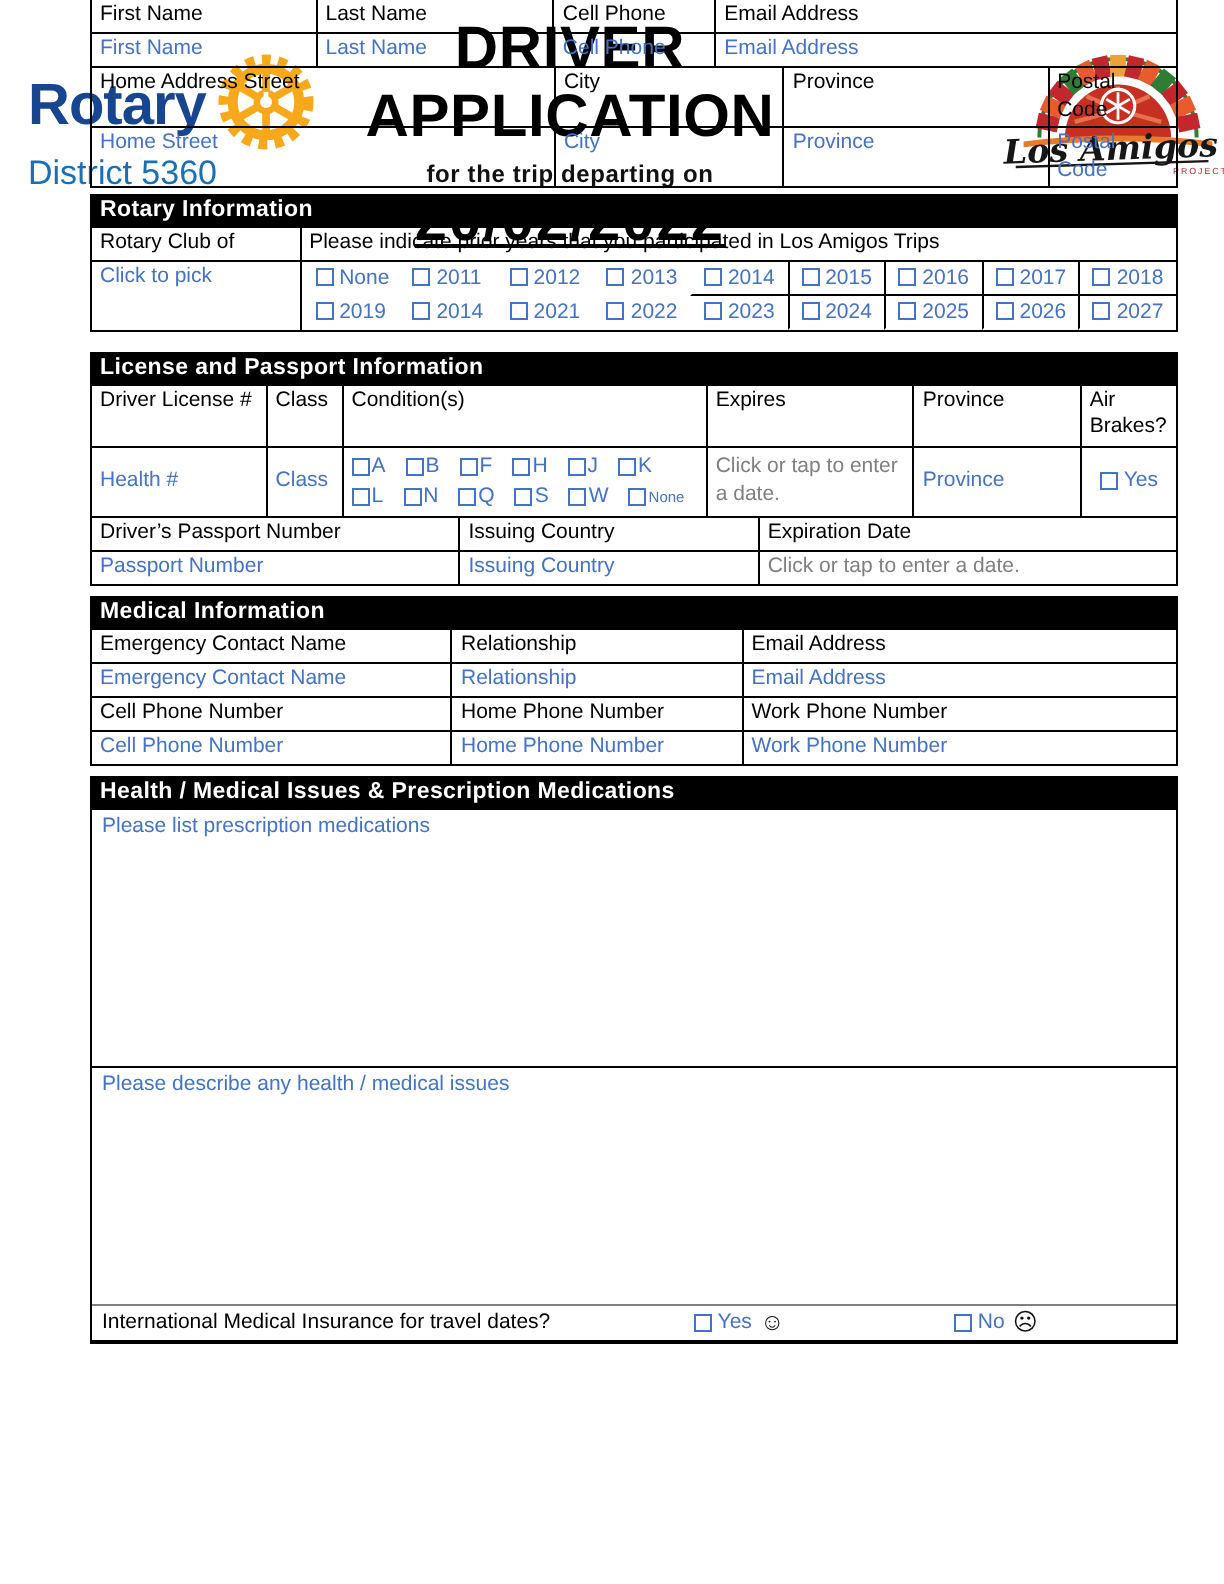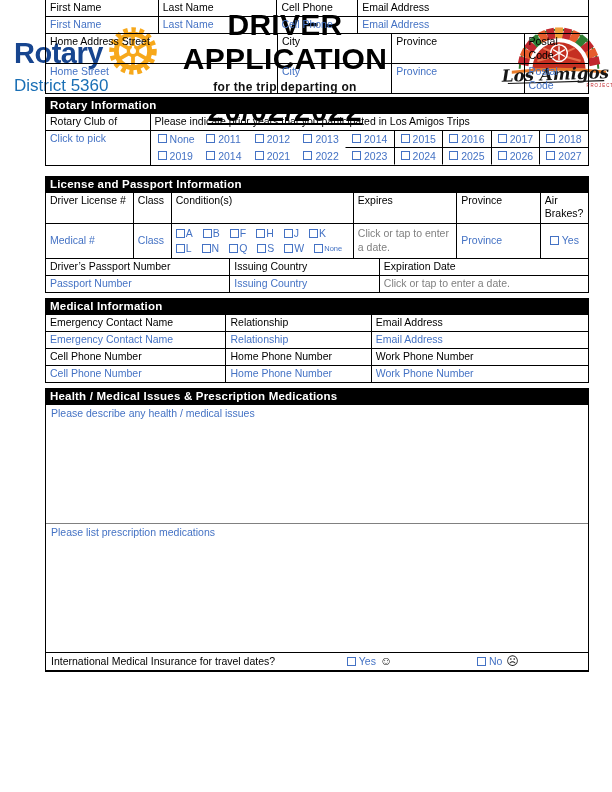--- a/index.html
+++ b/index.html
@@ -283,21 +283,21 @@
     <div class="tbl">
       <div class="tr hdr-row">
         <div class="td lbl lw1">Driver License #</div>
         <div class="td lbl lw2">Class</div>
         <div class="td lbl lw3">Condition(s)</div>
         <div class="td lbl lw4">Expires</div>
         <div class="td lbl lw5">Province</div>
         <div class="td lbl lw6">Air Brakes?</div>
       </div>
       <div class="tr val-row">
-        <div class="td val lw1">Medical #</div>
+        <div class="td val lw1">Health #</div>
         <div class="td val lw2">Class</div>
         <div class="td lw3">
           <div class="cond-line">
             <span class="cond-item">
                 <span class="cb"></span>
                 <span>A</span>
               </span>
             <span class="cond-item">
                 <span class="cb"></span>
                 <span>B</span>
@@ -390,22 +390,22 @@
         <div class="td val mw1">Cell Phone Number</div>
         <div class="td val mw2">Home Phone Number</div>
         <div class="td val mw3">Work Phone Number</div>
       </div>
     </div>
 
     <div class="gap4"></div>
 
     <div class="secbar">Health / Medical Issues &amp; Prescription Medications</div>
     <div class="health-box">
+      <div class="big-area meds val">Please list prescription medications</div>
       <div class="big-area issues val">Please describe any health / medical issues</div>
-      <div class="big-area meds val">Please list prescription medications</div>
       <div class="ins-row">
         <div class="ins-q">International Medical Insurance for travel dates?</div>
         <div class="ins-yes">
           <span class="cb"></span>
           <span>Yes</span>
           <span class="face">☺</span>
         </div>
         <div class="ins-no">
           <span class="cb"></span>
           <span>No</span>

